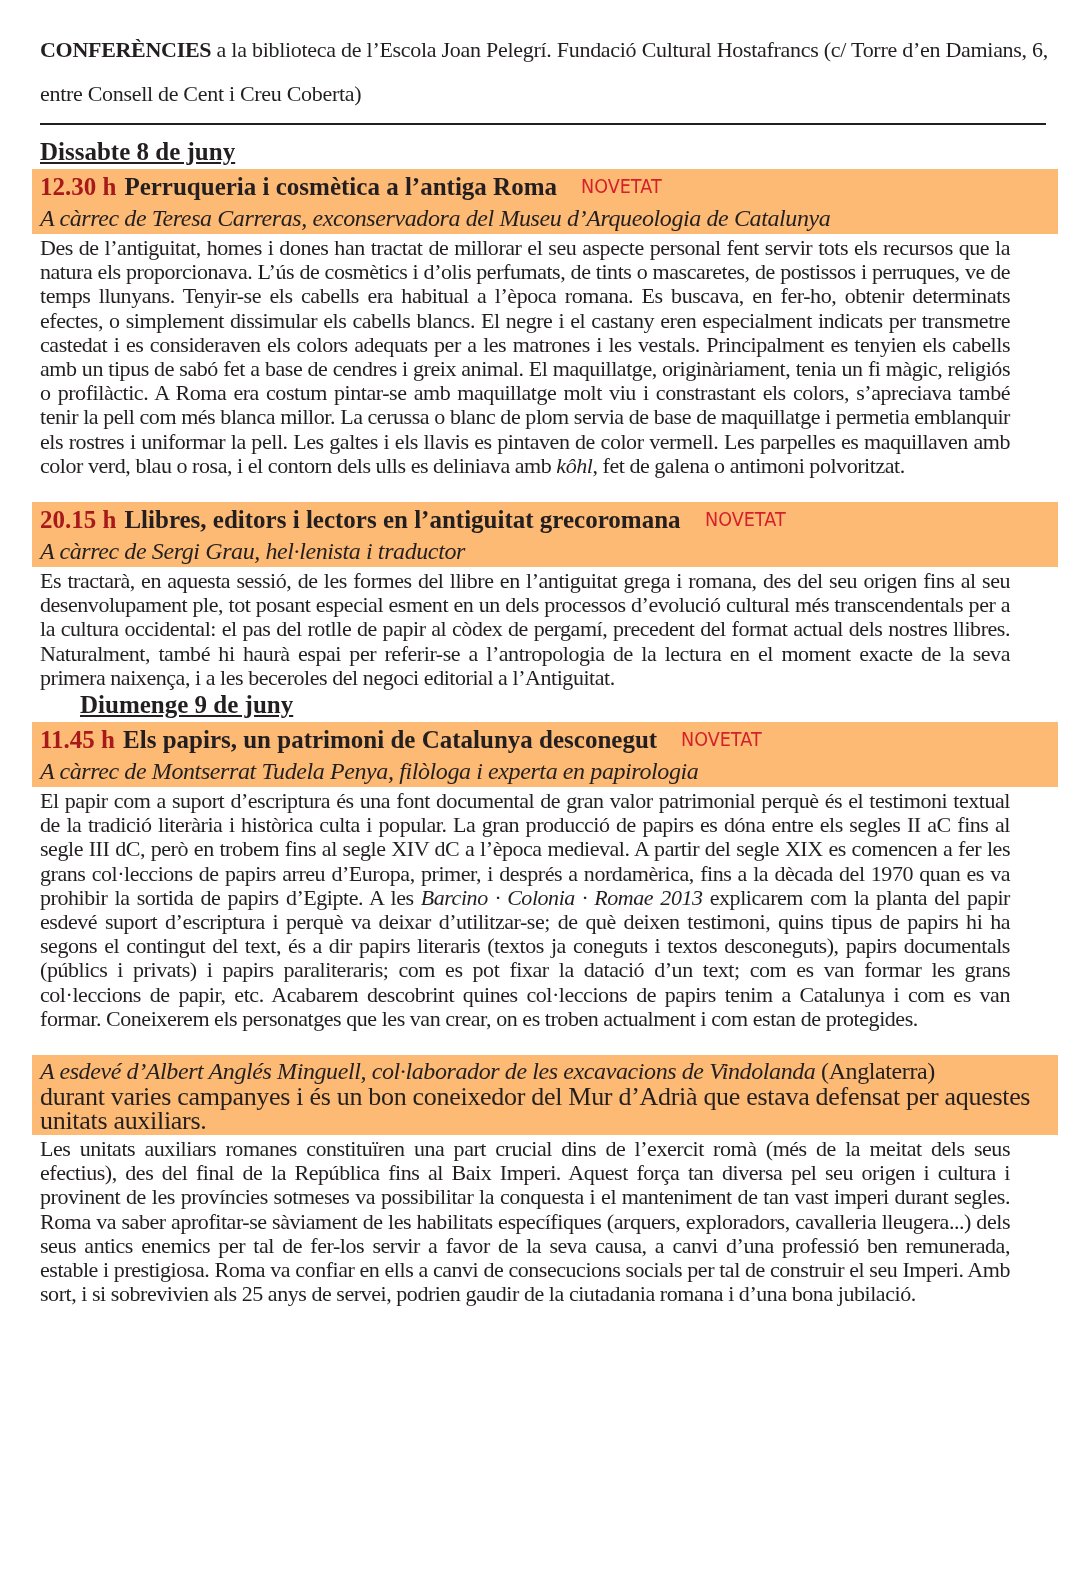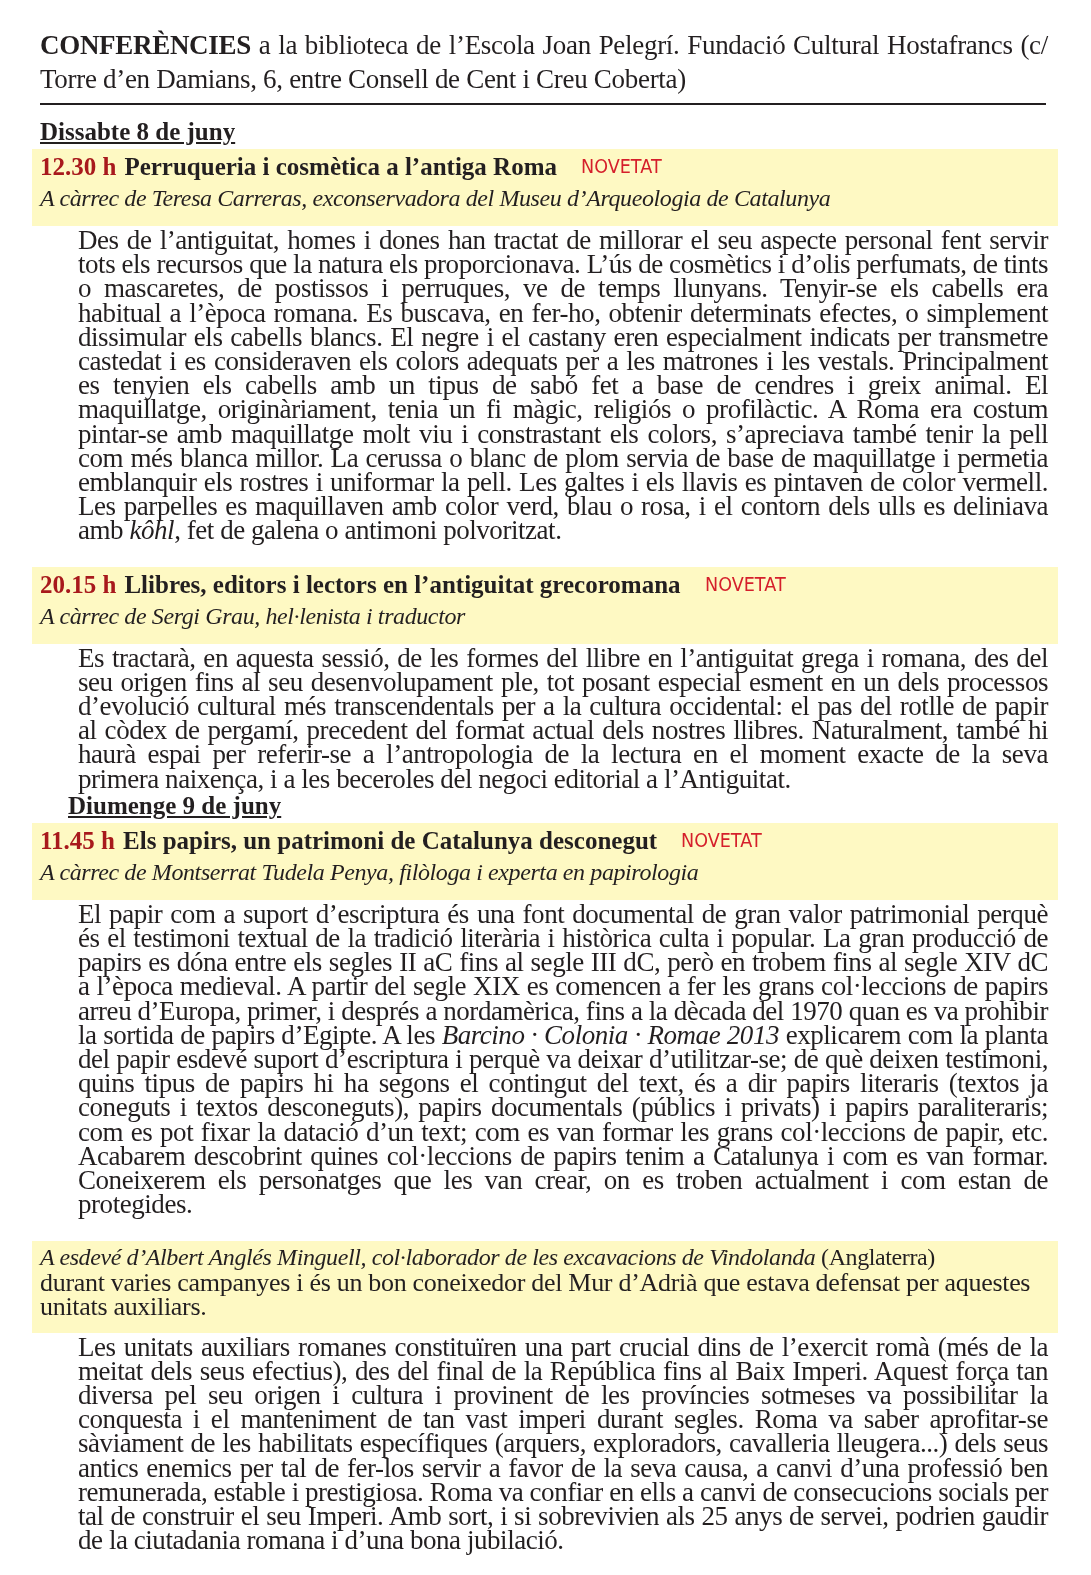--- a/index.html
+++ b/index.html
@@ -3,46 +3,46 @@
 <meta charset="utf-8">
 <style>
   html, body { margin: 0; padding: 0; background: #ffffff; }
   body {
     width: 1091px; height: 1575px; position: relative; overflow: hidden;
     font-family: "Liberation Serif", "DejaVu Serif", serif;
     color: #231f20;
   }
   .page { position: absolute; left: 40px; top: 28px; width: 1008px; }
 
-  .intro { font-size: 27px; line-height: 34px; letter-spacing: -0.3px; text-align: justify; }
+  .intro { font-size: 22px; line-height: 44px; letter-spacing: -0.3px; text-align: justify; }
   .intro .lead { font-weight: bold; }
   .rule { height: 2px; background: #231f20; margin-top: 7px; width: 1006px; }
 
   .day { font-weight: bold; font-size: 25px; line-height: 30px; margin: 12px 0 2px 0; text-decoration: underline; }
-  .day.indent { margin-left: 28px; margin-top: 0; }
+  .day.indent { margin-left: 40px; margin-top: 0; }
 
   .band {
-    background: #fef9c3;
-    margin-left: -8px; width: 1026px; padding: 2px 0 14px 8px; box-sizing: border-box;
+    background: #fdba74;
+    margin-left: -8px; width: 1026px; padding: 2px 0 2px 8px; box-sizing: border-box;
   }
   .title-line { font-size: 25px; line-height: 32px; font-weight: bold; white-space: nowrap; }
   .time { color: #a8191c; margin-right: 8px; }
   .novetat {
     color: #d51f2b; font-family: "DejaVu Sans", sans-serif; font-weight: normal;
     font-size: 20px; letter-spacing: 0px; margin-left: 24px; position: relative; top: -2px;
     transform: scaleX(0.88); display: inline-block; transform-origin: left;
   }
   .speaker { font-size: 24px; line-height: 28px; font-style: italic; letter-spacing: -0.4px; }
   .speaker b { font-weight: normal; }
   .speaker .plain { font-style: normal; }
   .speaker-extra { font-size: 26px; line-height: 24px; letter-spacing: -0.3px; }
 
   .body {
-    margin-left: 38px; width: 970px;
-    font-size: 27px; line-height: 24.2px; text-align: justify; letter-spacing: -0.45px;
+    width: 970px;
+    font-size: 22px; line-height: 24.2px; text-align: justify; letter-spacing: -0.45px;
     margin-top: 2px;
   }
   .body i { font-style: italic; }
   .gap { height: 24px; }
 </style>
 </head>
 <body>
 
 <div class="page">
 

